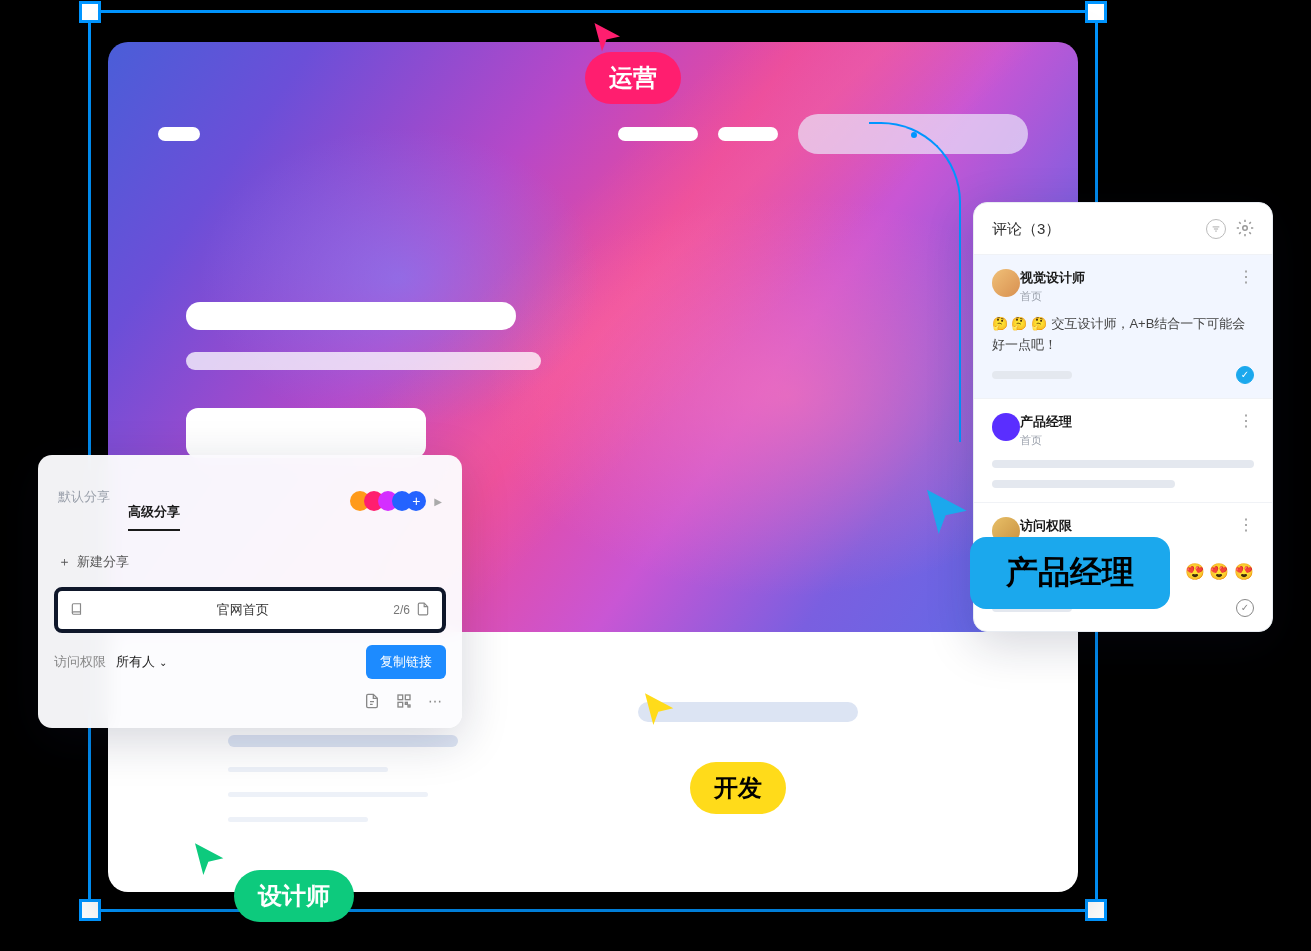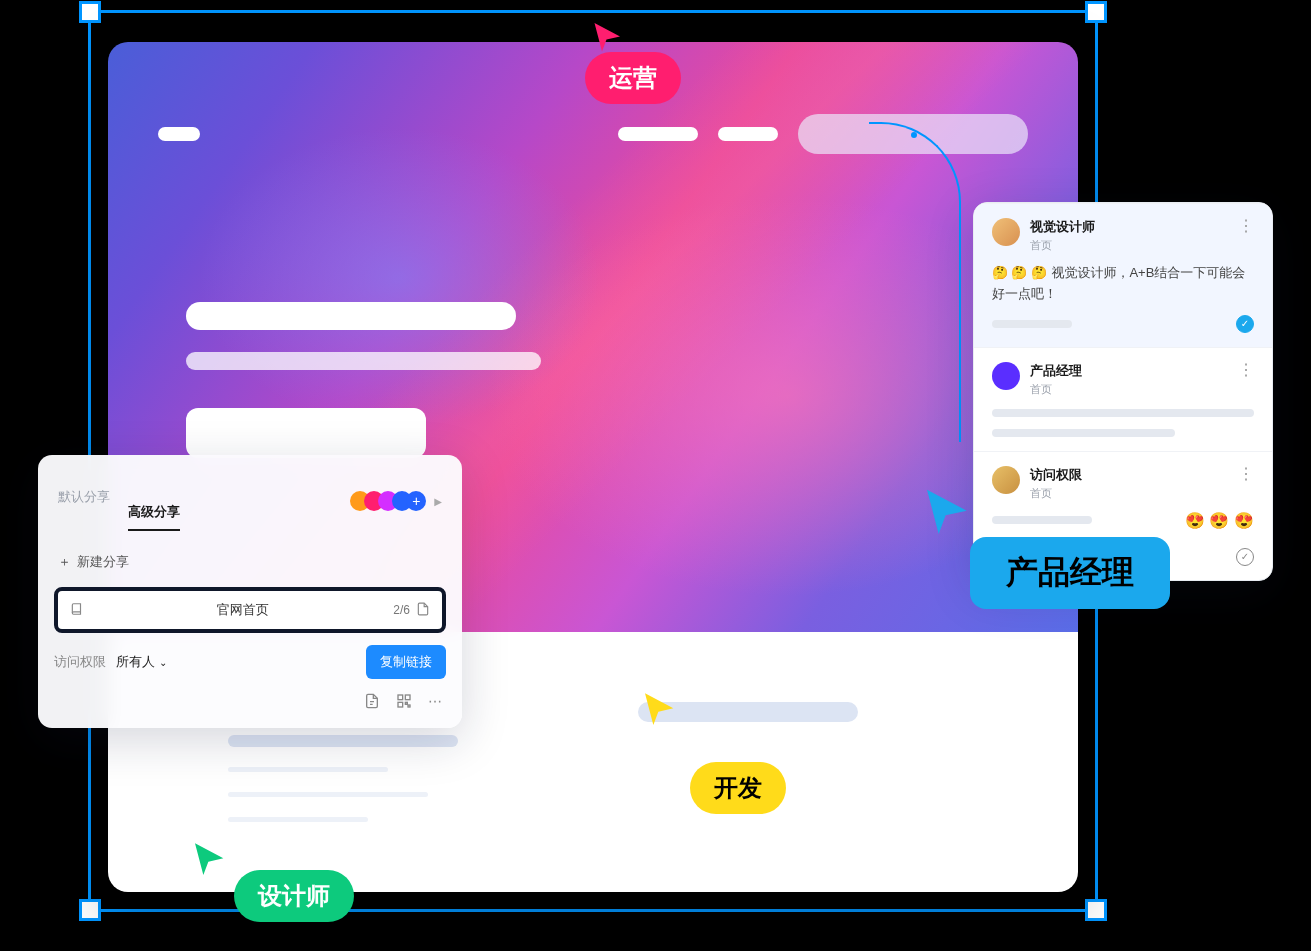--- a/index.html
+++ b/index.html
@@ -228,21 +228,21 @@
   font-size: 15px;
   color: #333;
   font-weight: 500;
 }
 .comments-header .actions { margin-left: auto; display: flex; gap: 10px; color: #999; }
 .comment {
   padding: 14px 18px;
   border-top: 1px solid #f0f2f6;
 }
 .comment.highlight { background: #f2f6ff; }
-.comment-head { display: flex; align-items: flex-start; gap: 10px; }
+.comment-head { display: flex; align-items: flex-start; gap: 0; }
 .avatar { width: 28px; height: 28px; border-radius: 50%; flex-shrink: 0; }
 .avatar.a1 { background: linear-gradient(135deg,#f0c078,#d89050); }
 .avatar.a2 { background: #5a2eff; }
 .avatar.a3 { background: linear-gradient(135deg,#e8c068,#c89040); }
 .comment-meta { flex: 1; }
 .comment-name { font-size: 13px; font-weight: 600; color: #1a1a1a; }
 .comment-sub { font-size: 11px; color: #9aa0ab; margin-top: 2px; }
 .comment-more { color: #999; font-size: 16px; line-height: 1; }
 .comment-body { margin-top: 10px; font-size: 13px; color: #444; line-height: 1.6; }
 .comment-ph { height: 8px; background: #e4e8ef; border-radius: 999px; margin-top: 12px; }
@@ -382,31 +382,49 @@
           <rect x="3" y="14" width="7" height="7"></rect>
           <rect x="14" y="14" width="3" height="3"></rect>
           <rect x="18" y="18" width="3" height="3"></rect>
         </svg>
     </span>
     <span>⋯</span>
   </div>
 </div>
 
 <div class="comments-panel">
+  <div class="comments-header">
+    <span>评论（3）</span>
+    <div class="actions">
+      <span class="icon-circle">
+        <svg width="10" height="10" viewBox="0 0 24 24" fill="none" stroke="currentColor" stroke-width="2">
+            <line x1="4" y1="7" x2="20" y2="7"></line>
+            <line x1="7" y1="12" x2="17" y2="12"></line>
+            <line x1="10" y1="17" x2="14" y2="17"></line>
+          </svg>
+      </span>
+      <span style="color:#999">
+        <svg width="18" height="18" viewBox="0 0 24 24" fill="none" stroke="currentColor" stroke-width="2">
+            <circle cx="12" cy="12" r="3"></circle>
+            <path d="M12 1v3m0 16v3M4.2 4.2l2.1 2.1m11.4 11.4 2.1 2.1M1 12h3m16 0h3M4.2 19.8l2.1-2.1m11.4-11.4 2.1-2.1"></path>
+          </svg>
+      </span>
+    </div>
+  </div>
 
   <div class="comment highlight">
     <div class="comment-head">
       <div class="avatar a1"></div>
       <div class="comment-meta">
         <div class="comment-name">视觉设计师</div>
         <div class="comment-sub">首页</div>
       </div>
       <div class="comment-more">⋮</div>
     </div>
-    <div class="comment-body">🤔 🤔 🤔 视觉设计师，A+B结合一下可能会好一点吧！</div>
+    <div class="comment-body">🤔 🤔 🤔 交互设计师，A+B结合一下可能会好一点吧！</div>
     <div class="comment-foot">
       <div class="ph" style="max-width:80px"></div>
       <div style="flex:1"></div>
       <div class="check-circle done">✓</div>
     </div>
   </div>
 
   <div class="comment">
     <div class="comment-head">
       <div class="avatar a2"></div>

